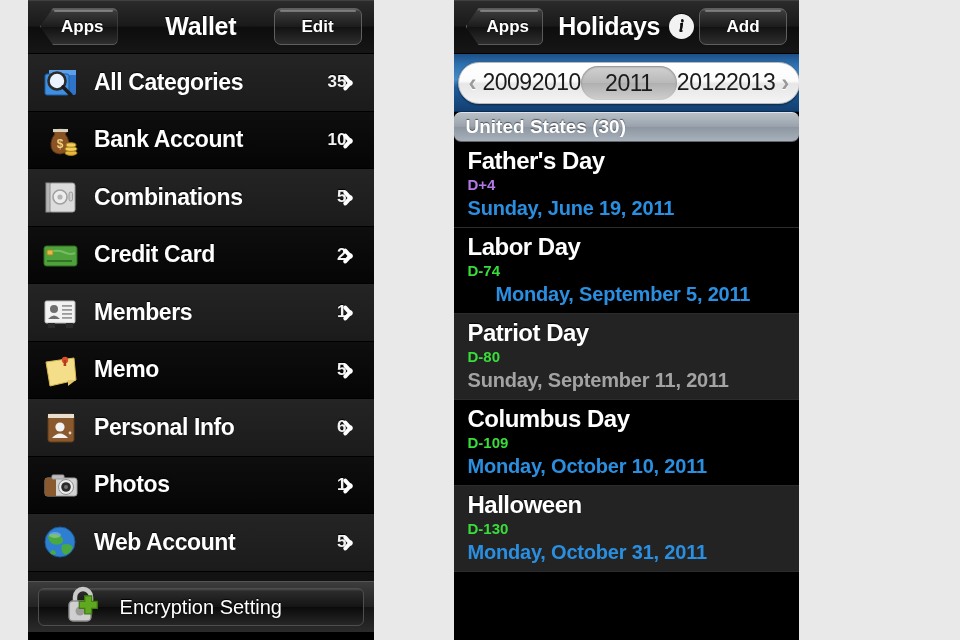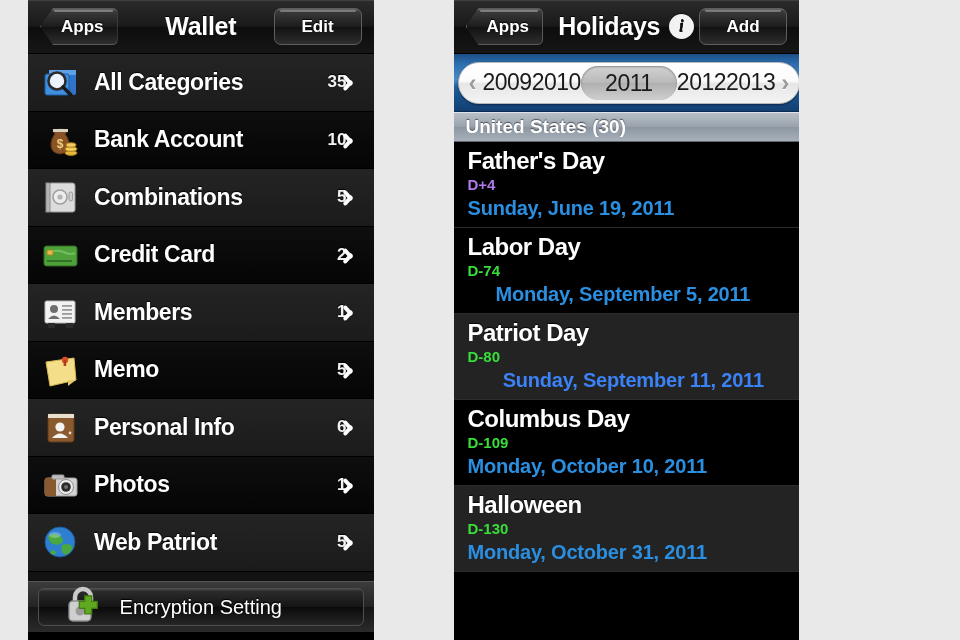--- a/index.html
+++ b/index.html
@@ -145,20 +145,21 @@
     text-align:center; line-height:1;
     text-shadow:0 1px 0 #fff;
   }
 
   .section-hdr {
     height:30px; display:flex; align-items:center; padding:0 12px;
     background:linear-gradient(to bottom,#b8bfc6 0%,#9aa3ad 48%,#8d97a2 52%,#a8b1ba 100%);
     border-top:1px solid #dfe3e7; border-bottom:1px solid #5e6670;
     color:#fff; font-size:19px; font-weight:bold;
     text-shadow:0 -1px 1px rgba(0,0,0,.55);
+    border-radius:7px;
   }
 
   .hol-row {
     padding:5px 0 6px 14px; border-bottom:1px solid #2c2c2c;
   }
   .hol-row.odd  { background:#000; }
   .hol-row.even { background:#232323; }
   .hol-name {
     color:#fff; font-size:24px; font-weight:bold; letter-spacing:-0.5px;
     line-height:1.16; text-shadow:0 -1px 1px rgba(0,0,0,.9);
@@ -306,21 +307,21 @@
         <div class="cat-row odd">
           <div class="cat-icon">
             <span style="display: block; width: 40px; height: 40px;"><svg viewBox="0 0 40 40" width="40" height="40">
                 <circle cx="20" cy="20" r="15" fill="#2f7fd0" stroke="#1a5a9c"></circle>
        <path d="M8 14 q6-4 12 0 q5 3 2 7 q-4 3-9 1 q-5-3-5-8 z" fill="#49a83f"></path>
        <path d="M22 23 q7-3 11 2 q-2 6-8 8 q-5-4-3-10 z" fill="#49a83f"></path>
        <path d="M12 28 q4 0 4 4 q-3 2-6-1 z" fill="#49a83f"></path>
        <ellipse cx="15" cy="13" rx="6" ry="3" fill="#ffffff" opacity=".28"></ellipse>
               </svg></span>
           </div>
-          <div class="cat-label">Web Patriot</div>
+          <div class="cat-label">Web Account</div>
           <div class="cat-count">5</div>
           <div class="chev"></div>
         </div>
       </div>
     <div class="list-filler"></div>
 
     <div class="toolbar">
       <div class="toolbar-btn">
         <span class="lock-icon">
           <svg viewBox="0 0 44 44" width="44" height="44">
@@ -373,21 +374,21 @@
           <div class="hol-date" style="color: rgb(42, 143, 224);">Sunday, June 19, 2011</div>
         </div>
         <div class="hol-row odd">
           <div class="hol-name">Labor Day</div>
           <div class="hol-dday" style="color: rgb(57, 221, 58);">D-74</div>
           <div class="hol-date" style="color: rgb(42, 143, 224); margin-left: 28px;">Monday, September 5, 2011</div>
         </div>
         <div class="hol-row even">
           <div class="hol-name">Patriot Day</div>
           <div class="hol-dday" style="color: rgb(57, 221, 58);">D-80</div>
-          <div class="hol-date" style="color: #3b82f6; text-align: center;">Sunday, September 11, 2011</div>
+          <div class="hol-date" style="color: #a3a3a3;">Sunday, September 11, 2011</div>
         </div>
         <div class="hol-row odd">
           <div class="hol-name">Columbus Day</div>
           <div class="hol-dday" style="color: rgb(57, 221, 58);">D-109</div>
           <div class="hol-date" style="color: rgb(42, 143, 224);">Monday, October 10, 2011</div>
         </div>
         <div class="hol-row even">
           <div class="hol-name">Halloween</div>
           <div class="hol-dday" style="color: rgb(57, 221, 58);">D-130</div>
           <div class="hol-date" style="color: rgb(42, 143, 224);">Monday, October 31, 2011</div>

